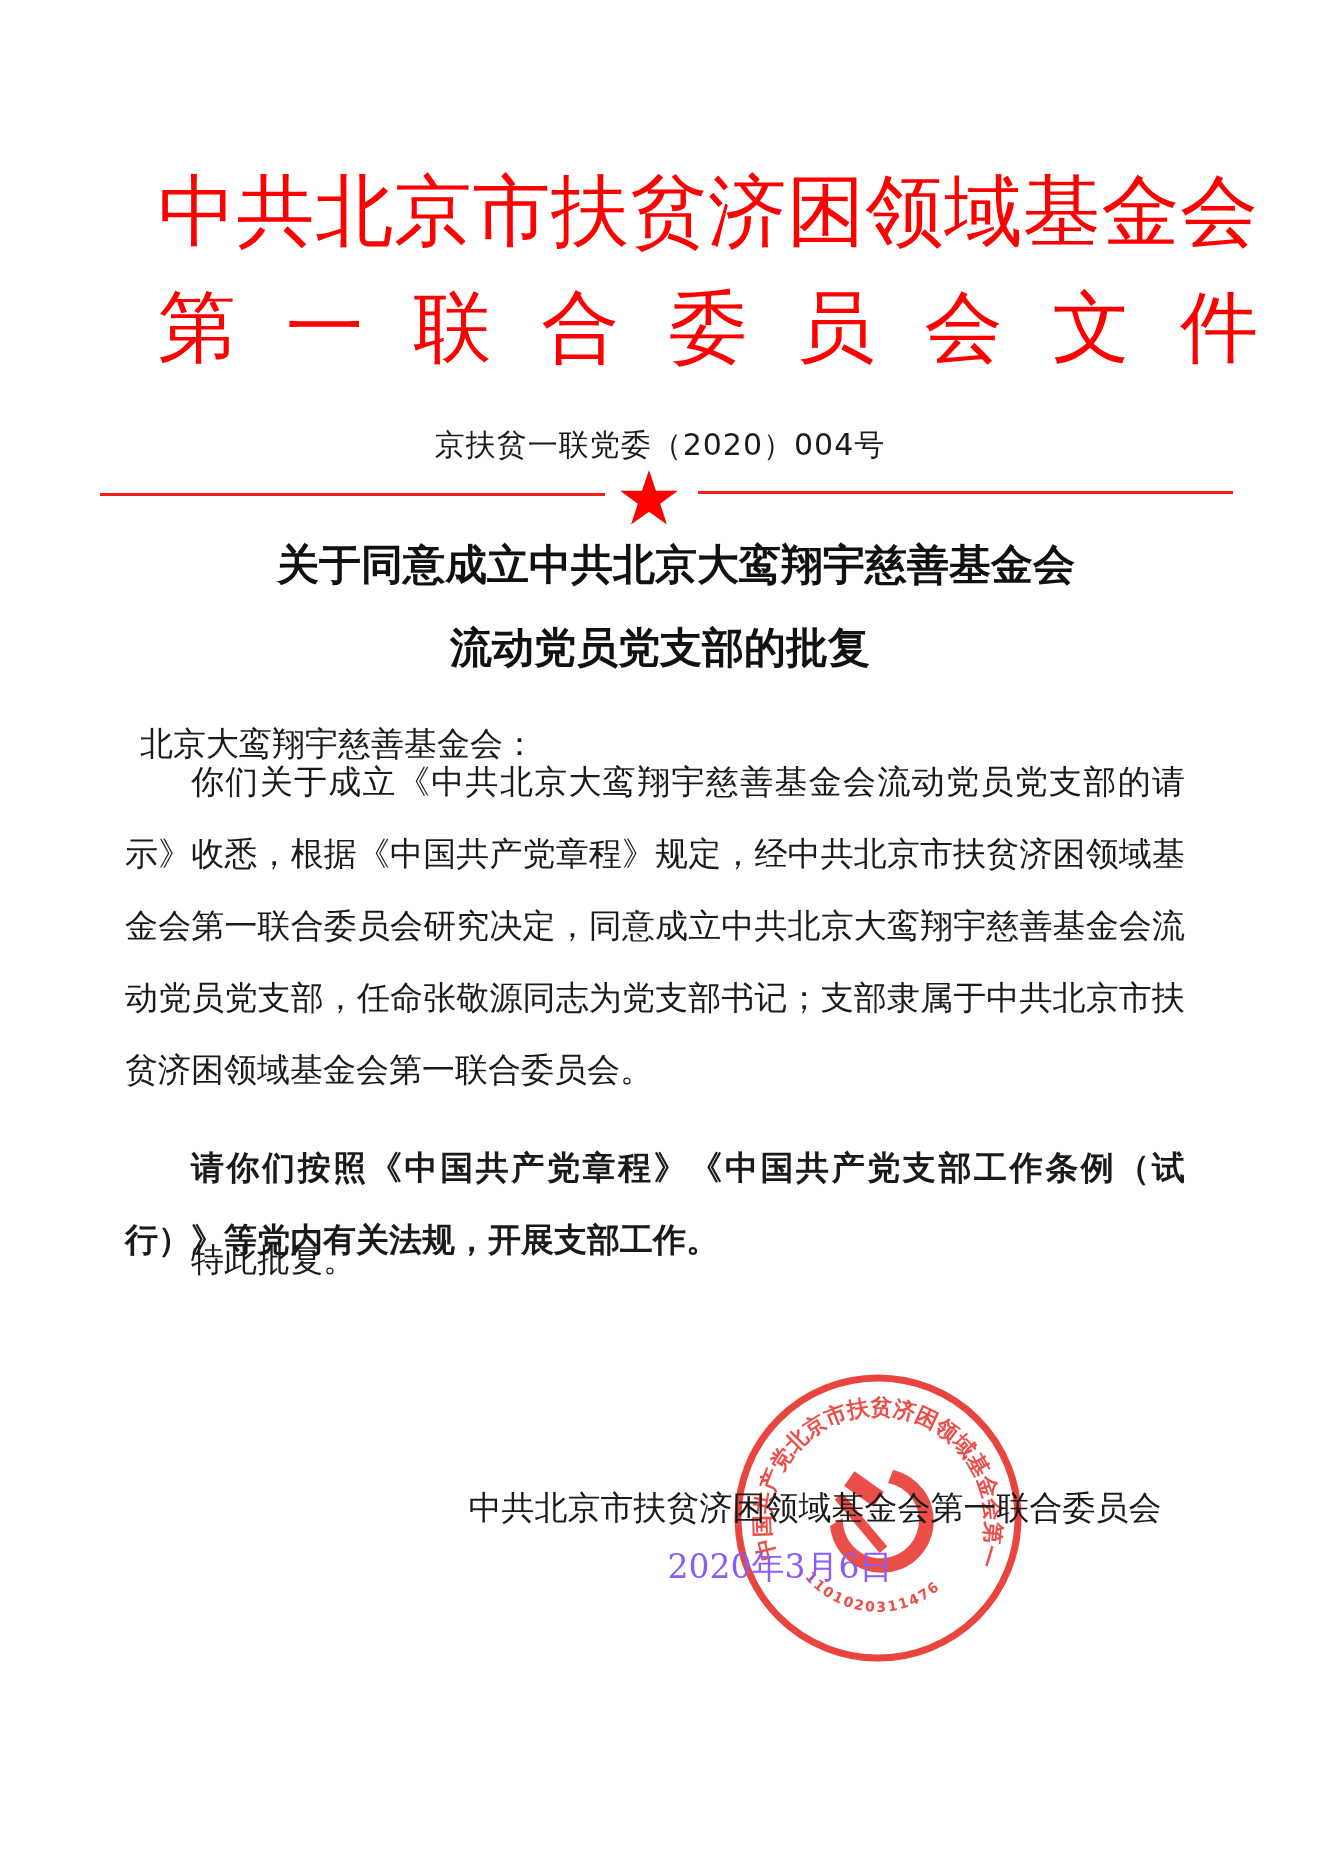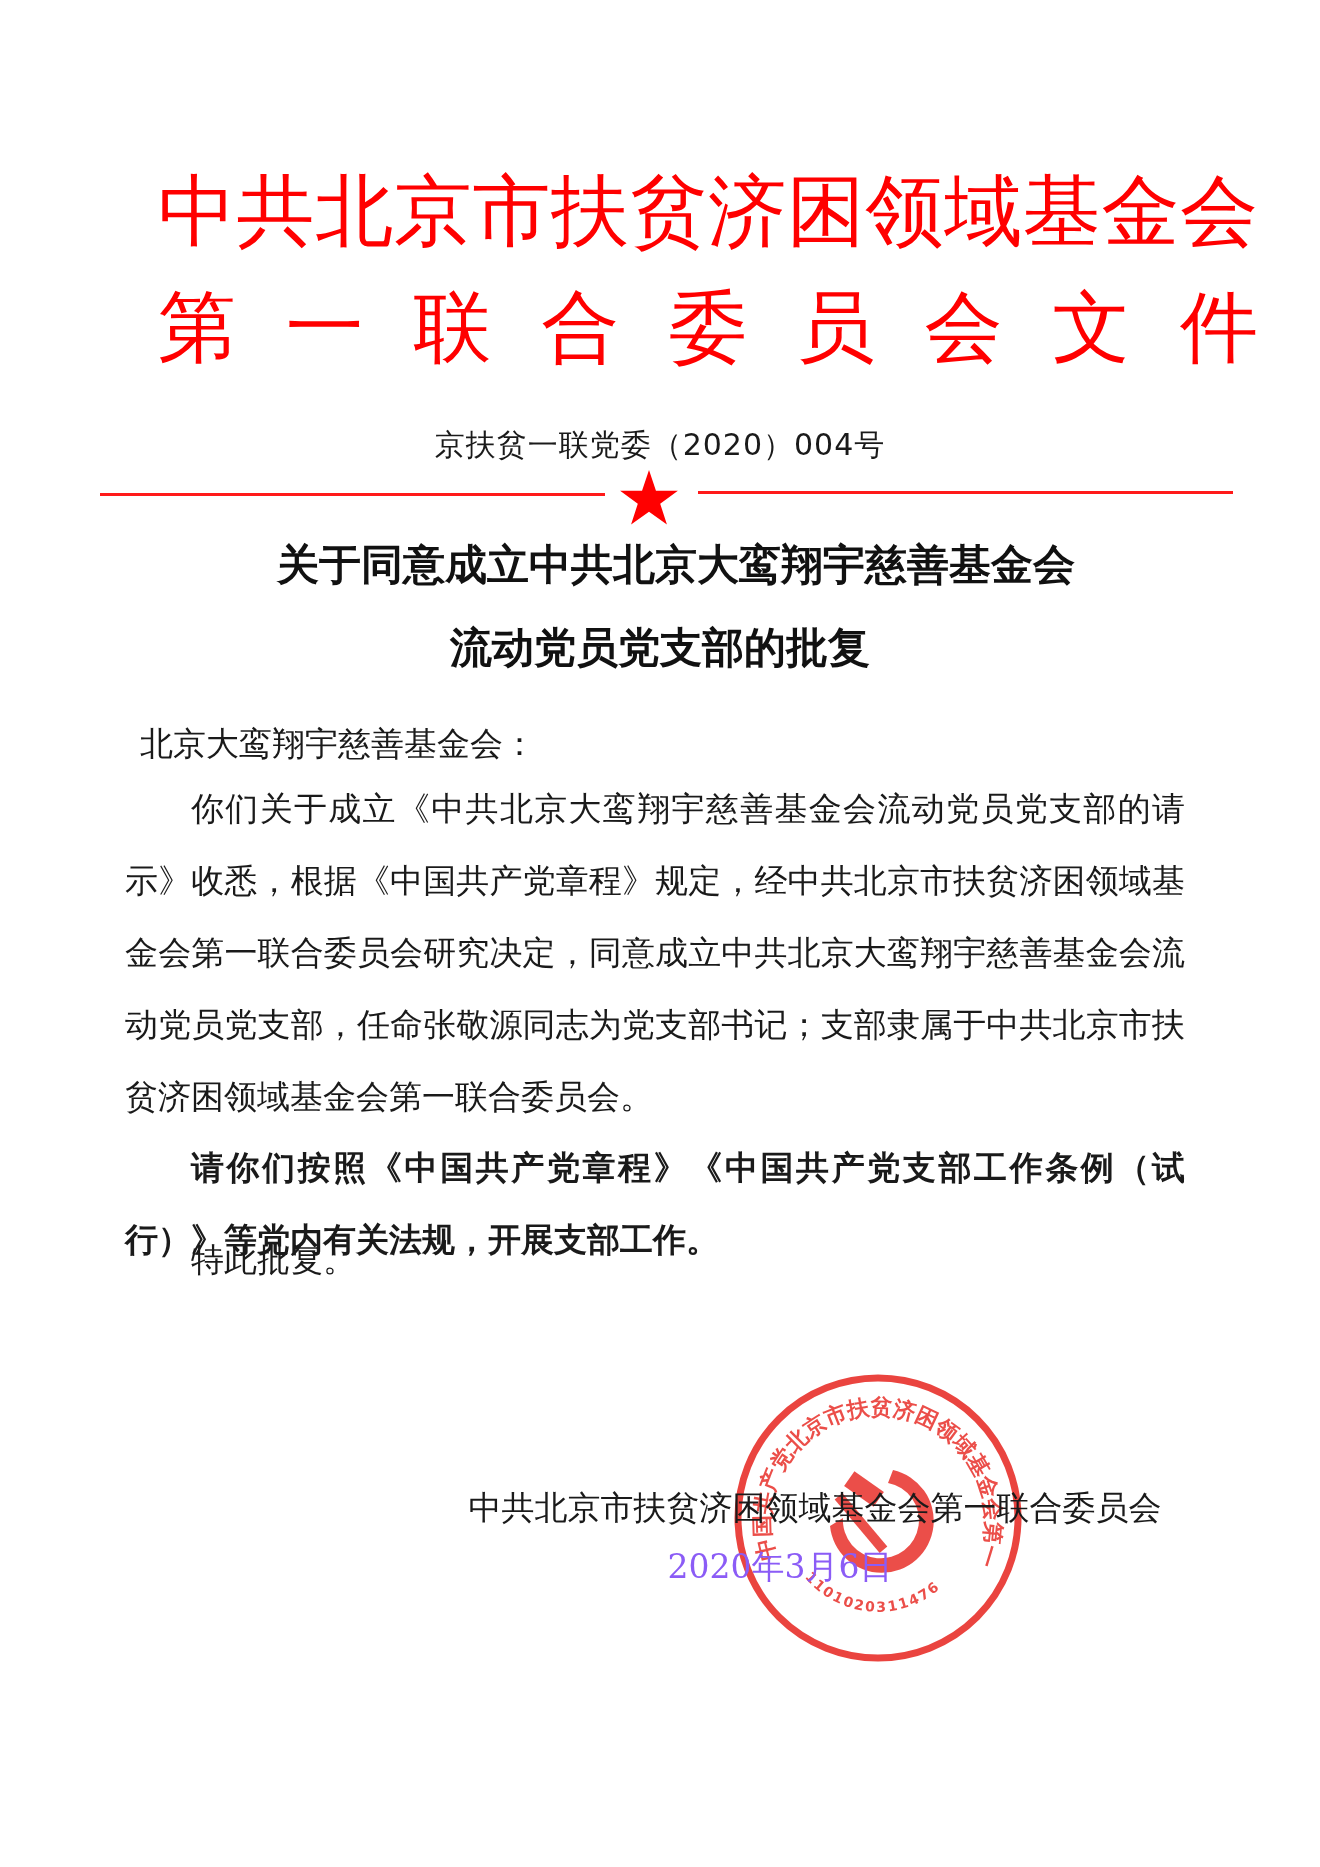--- a/index.html
+++ b/index.html
@@ -21,21 +21,21 @@
   #rule-right { top: 491px; left: 698px; width: 535px; }
   #star { top: 470px; left: 614px; width: 70px; height: 56px; }
   .title { left: 0; width: 1320px; text-align: center; font-family: "DejaVu Serif", serif;
            font-weight: bold; font-size: 42px; color: #111; line-height: 1; }
   #title1 { top: 544px; padding-left: 16px; }
   #title2 { top: 614px; margin-top: 13px; }
   .body-text { left: 125px; width: 1060px; font-family: "DejaVu Sans", sans-serif;
                font-size: 33px; line-height: 72px; color: #1a1a1a; }
   #salutation { top: 708px; left: 140px; }
   .para { text-indent: 66px; text-align: justify; }
-  #para1 { top: 773px; }
+  #para1 { top: 749px; font-family: Liberation Mono, monospace; }
   #para2 { top: 1132px; font-weight: bold; }
   #para3 { top: 1224px; }
   #seal { top: 1368px; left: 728px; width: 300px; height: 300px; }
   #signature { top: 1492px; left: 420px; width: 790px; text-align: center;
                font-family: Liberation Serif, serif; font-size: 33px; color: #1a1a1a; line-height: 1; position:absolute; }
   #date { top: 1550px; left: 500px; width: 560px; text-align: center;
           font-family: "DejaVu Serif", serif; font-size: 33px; color: #8b5cf6; line-height: 1; }
 </style>
 </head>
 <body>

